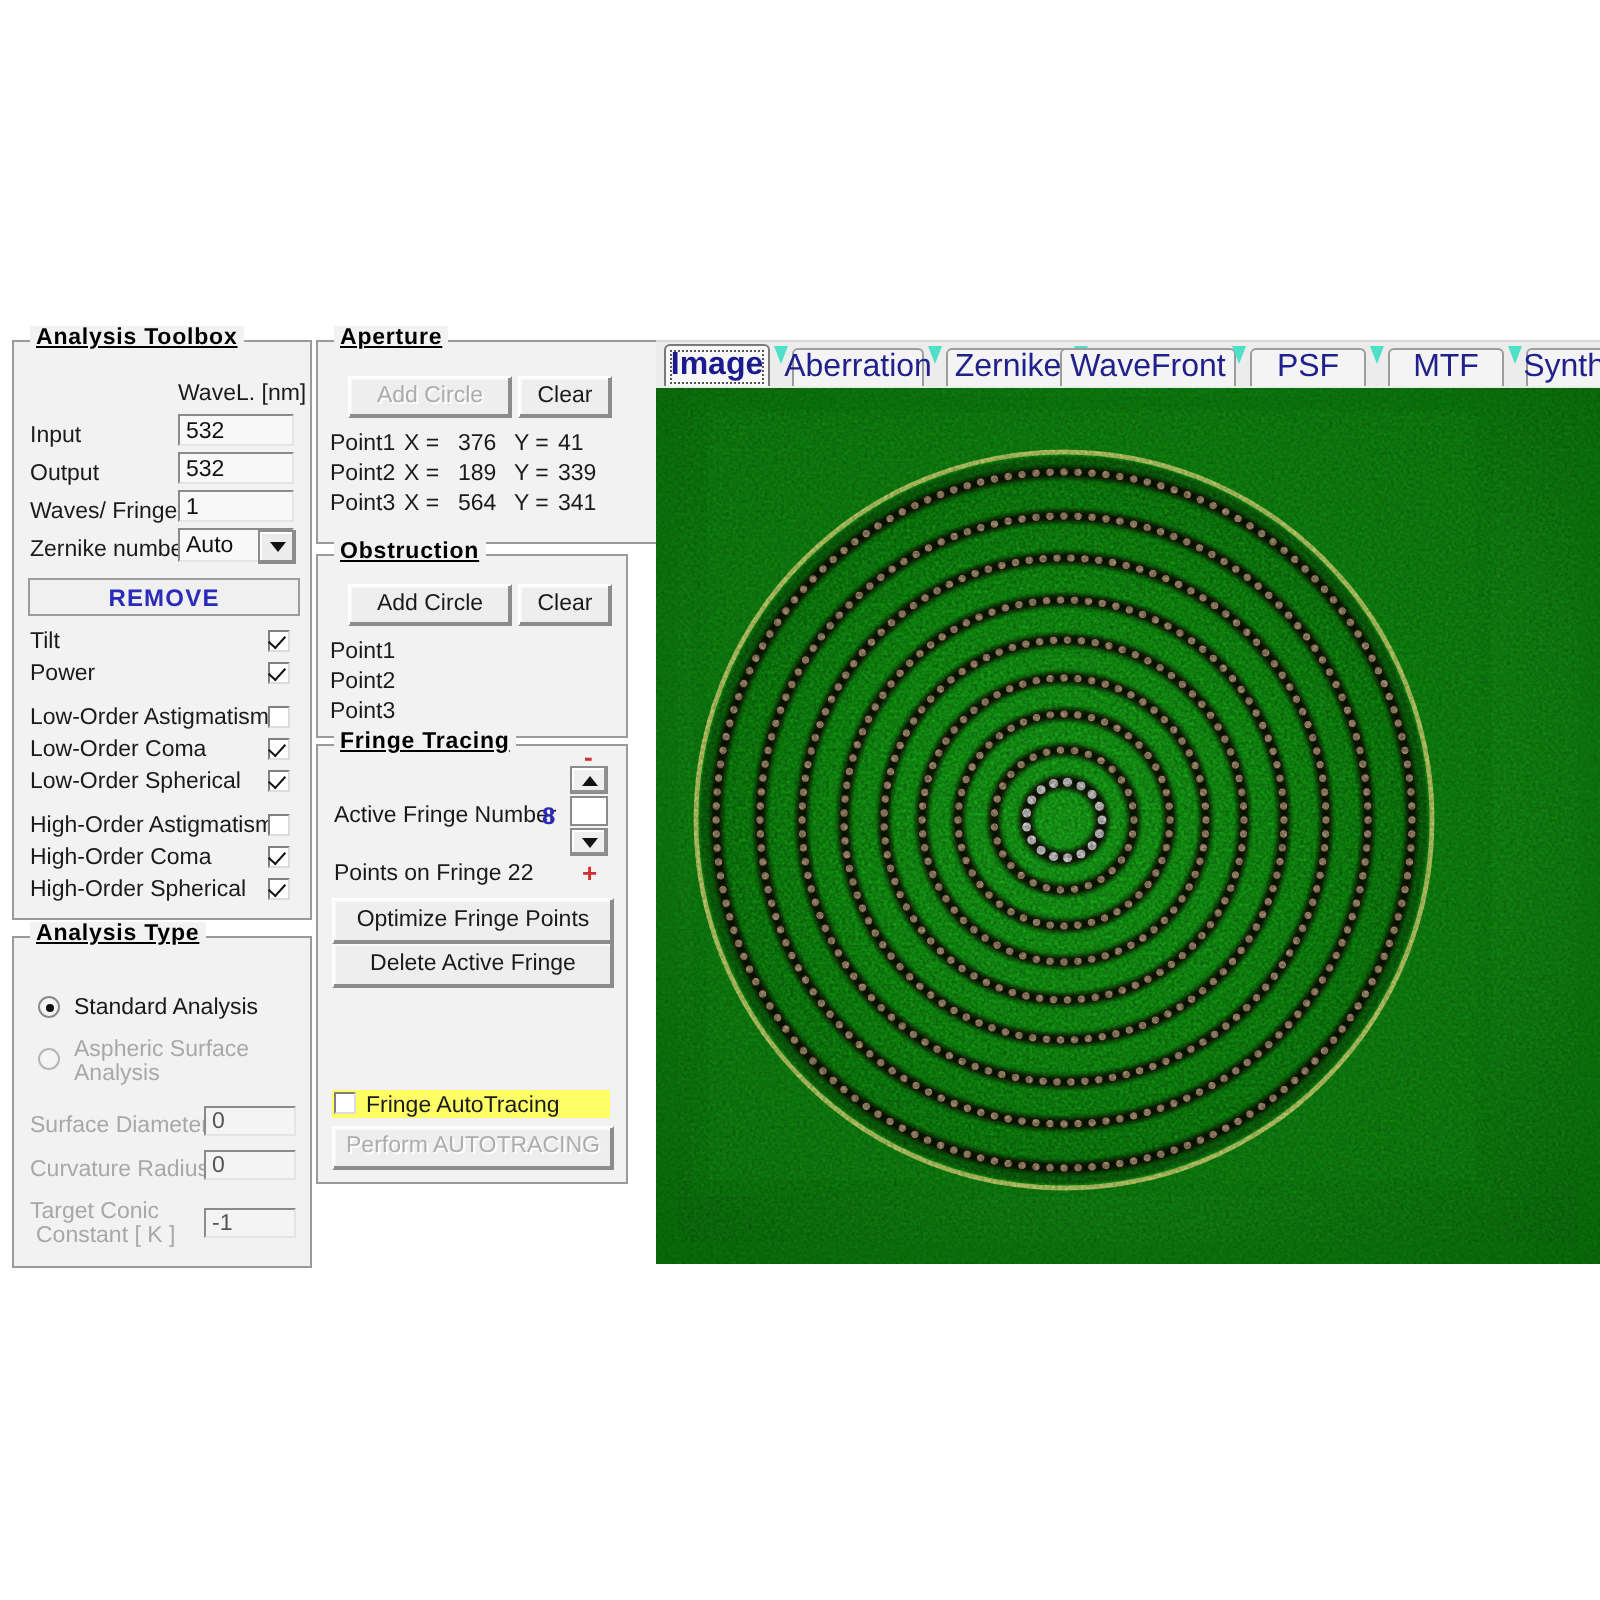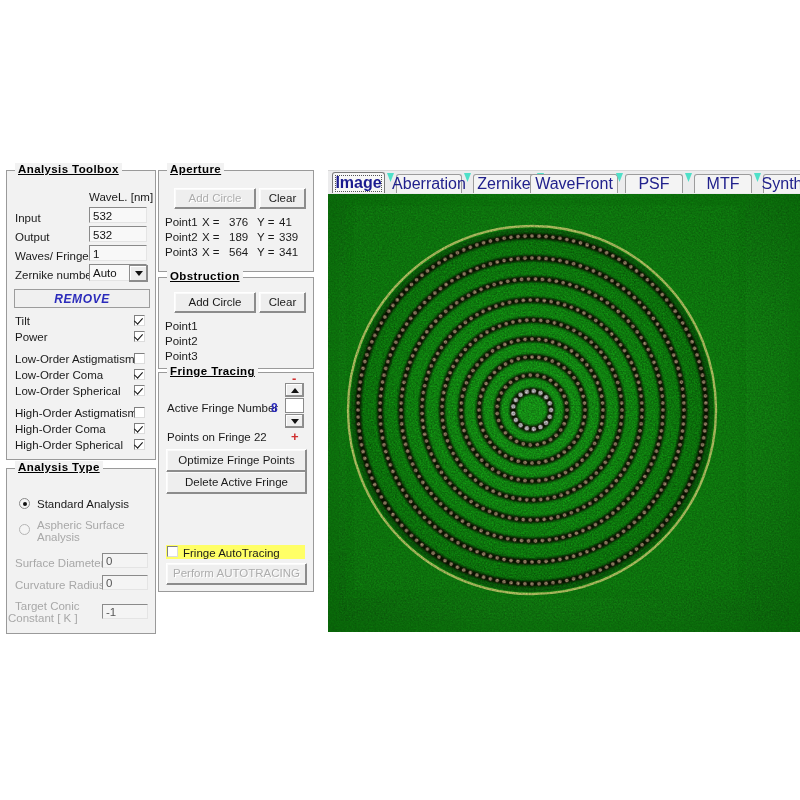--- a/index.html
+++ b/index.html
@@ -214,21 +214,21 @@
 
     <div class="lbl" style="left:8px;top:79px;">Waves/ Fringe</div>
     <div class="txt" style="left:82px;top:74px;width:58px;height:16px;">1</div>
 
     <div class="lbl" style="left:8px;top:98px;">Zernike number</div>
     <div class="txt" style="left:82px;top:93px;width:58px;height:17px;">Auto</div>
     <div style="position:absolute;left:122px;top:94px;width:17px;height:15px;background:#ececec;border:1px solid #8c8c8c;box-shadow:inset -1px -1px 0 #8c8c8c, inset 1px 1px 0 #ffffff;display:flex;align-items:center;justify-content:center;">
       <span class="tri-dn"></span>
     </div>
 
-    <div class="btn" id="remove-button" style="left:7px;top:118px;width:134px;height:17px;font-style:italic;">REMOVE</div>
+    <div class="btn" id="remove-button" style="left:7px;top:118px;width:134px;height:17px;">REMOVE</div>
 
     <div class="lbl" style="left:8px;top:144px;">Tilt</div>
     <div class="chk on" style="left:127px;top:144px;"></div>
 
     <div class="lbl" style="left:8px;top:160px;">Power</div>
     <div class="chk on" style="left:127px;top:160px;"></div>
 
     <div class="lbl" style="left:8px;top:182px;">Low-Order  Astigmatism</div>
     <div class="chk" style="left:127px;top:182px;"></div>
 
@@ -258,25 +258,25 @@
     <div class="lbl dim" style="left:30px;top:50px;">Aspheric  Surface</div>
     <div class="lbl dim" style="left:30px;top:62px;">Analysis</div>
 
     <div class="lbl dim" style="left:8px;top:88px;">Surface Diameter</div>
     <div class="txt disabled" style="left:95px;top:84px;width:46px;height:15px;">0</div>
 
     <div class="lbl dim" style="left:8px;top:110px;">Curvature Radius</div>
     <div class="txt disabled" style="left:95px;top:106px;width:46px;height:15px;">0</div>
 
     <div class="lbl dim" style="left:8px;top:131px;">Target Conic</div>
-    <div class="lbl dim" style="left:1px;top:143px;">Constant [ K ]</div>
+    <div class="lbl dim" style="left:11px;top:143px;">Constant [ K ]</div>
     <div class="txt disabled" style="left:95px;top:135px;width:46px;height:15px;">-1</div>
   </div>
 
-  <div class="group" id="aperture" style="left:158px;top:170px;width:154px;height:100px;">
+  <div class="group" id="aperture" style="left:158px;top:170px;width:154px;height:100px;padding-left:36px;">
     <div class="legend">Aperture</div>
 
     <div class="btn disabled" style="left:15px;top:17px;width:80px;height:19px;">Add Circle</div>
     <div class="btn" style="left:100px;top:17px;width:45px;height:19px;">Clear</div>
 
     <div>
       <div class="lbl" style="left:6px;top:45px;">Point1</div>
       <div class="lbl" style="left:43px;top:45px;">X =</div>
       <div class="lbl" style="left:70px;top:45px;">376</div>
       <div class="lbl" style="left:98px;top:45px;">Y =</div>

